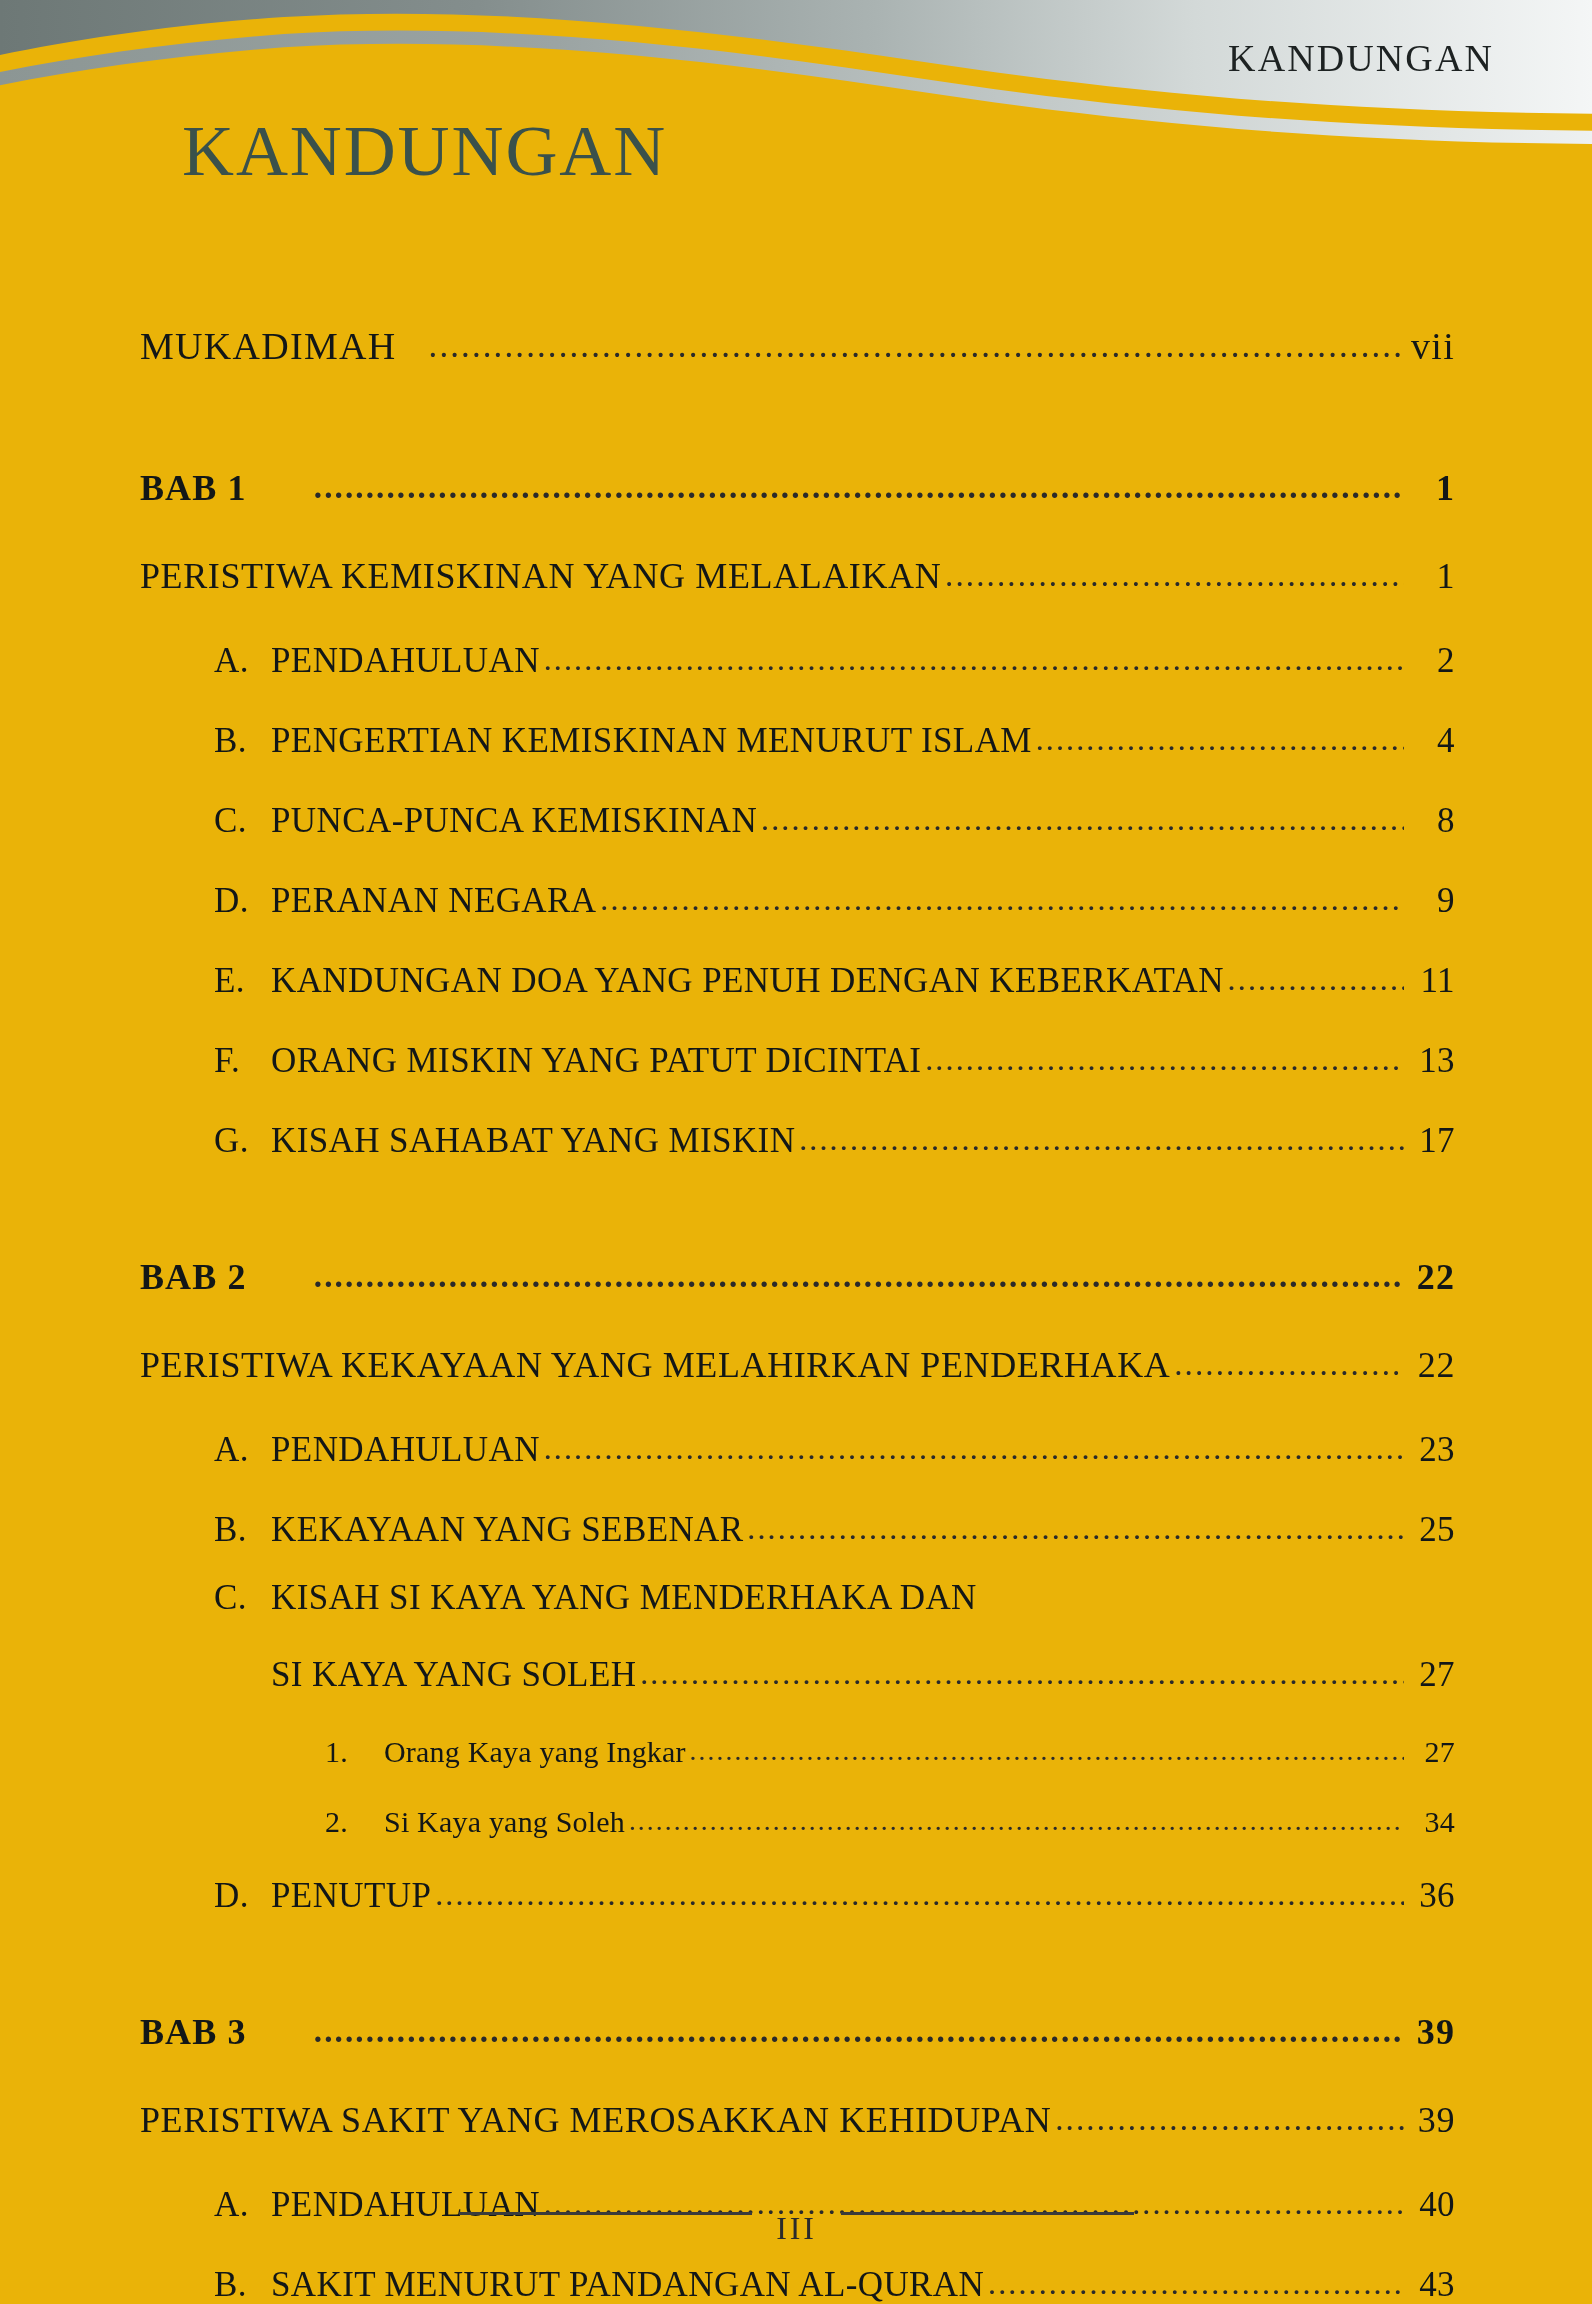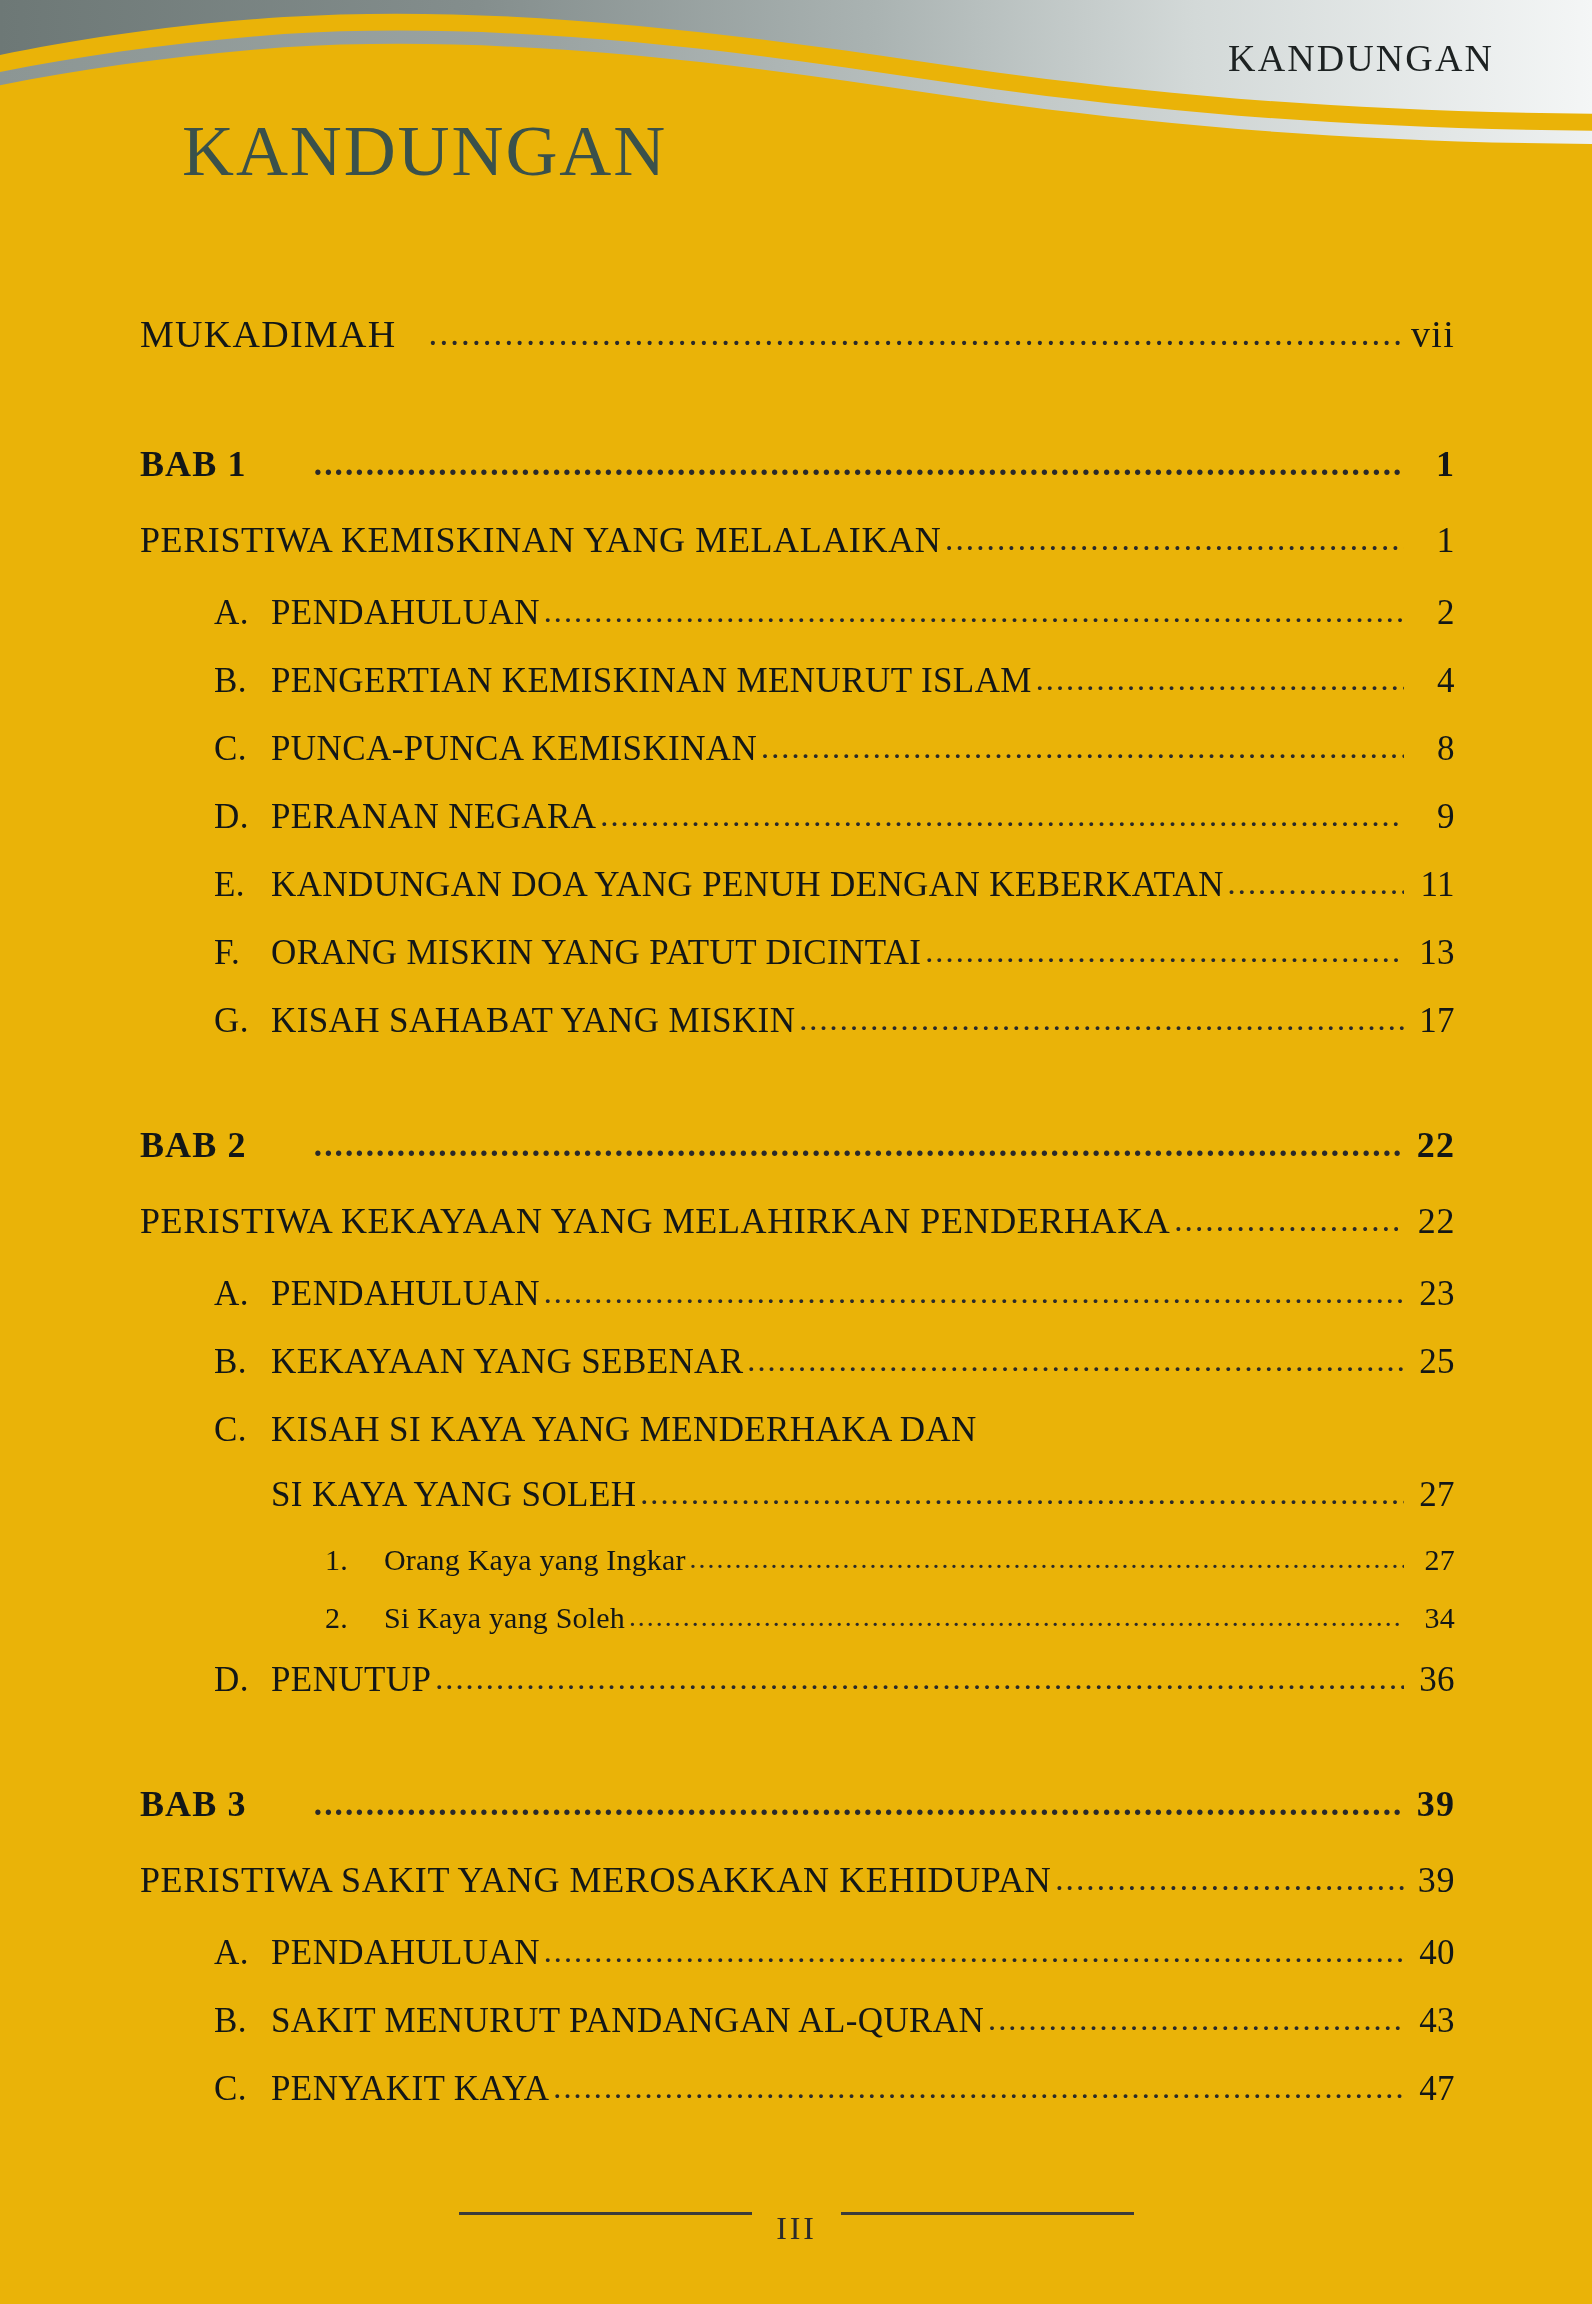--- a/index.html
+++ b/index.html
@@ -84,37 +84,37 @@
     color: #2a2a2a;
     letter-spacing: 2.1px;
     font-size: 0.92em;
     transform: translateY(-1.9px);
   }
   .entry .pageno {
     flex: 0 0 auto;
     text-align: right;
     white-space: nowrap;
     min-width: 49px;
+    margin-top: 12px;
   }
 
   
   .row-front {
     font-size: 38px;
     letter-spacing: 1.3px;
     margin-bottom: 87px;
   }
   .row-front .leader { margin-left: 32px; }
 
   
   .row-bab {
     font-size: 36px;
     font-weight: bold;
     letter-spacing: 1.1px;
     margin-bottom: 34px;
-    align-items: flex-end;
   }
   .row-bab .label { min-width: 170px; }
 
   
   .row-chapter {
     font-size: 36px;
     font-weight: normal;
     letter-spacing: 0.6px;
     margin-bottom: 32px;
   }

